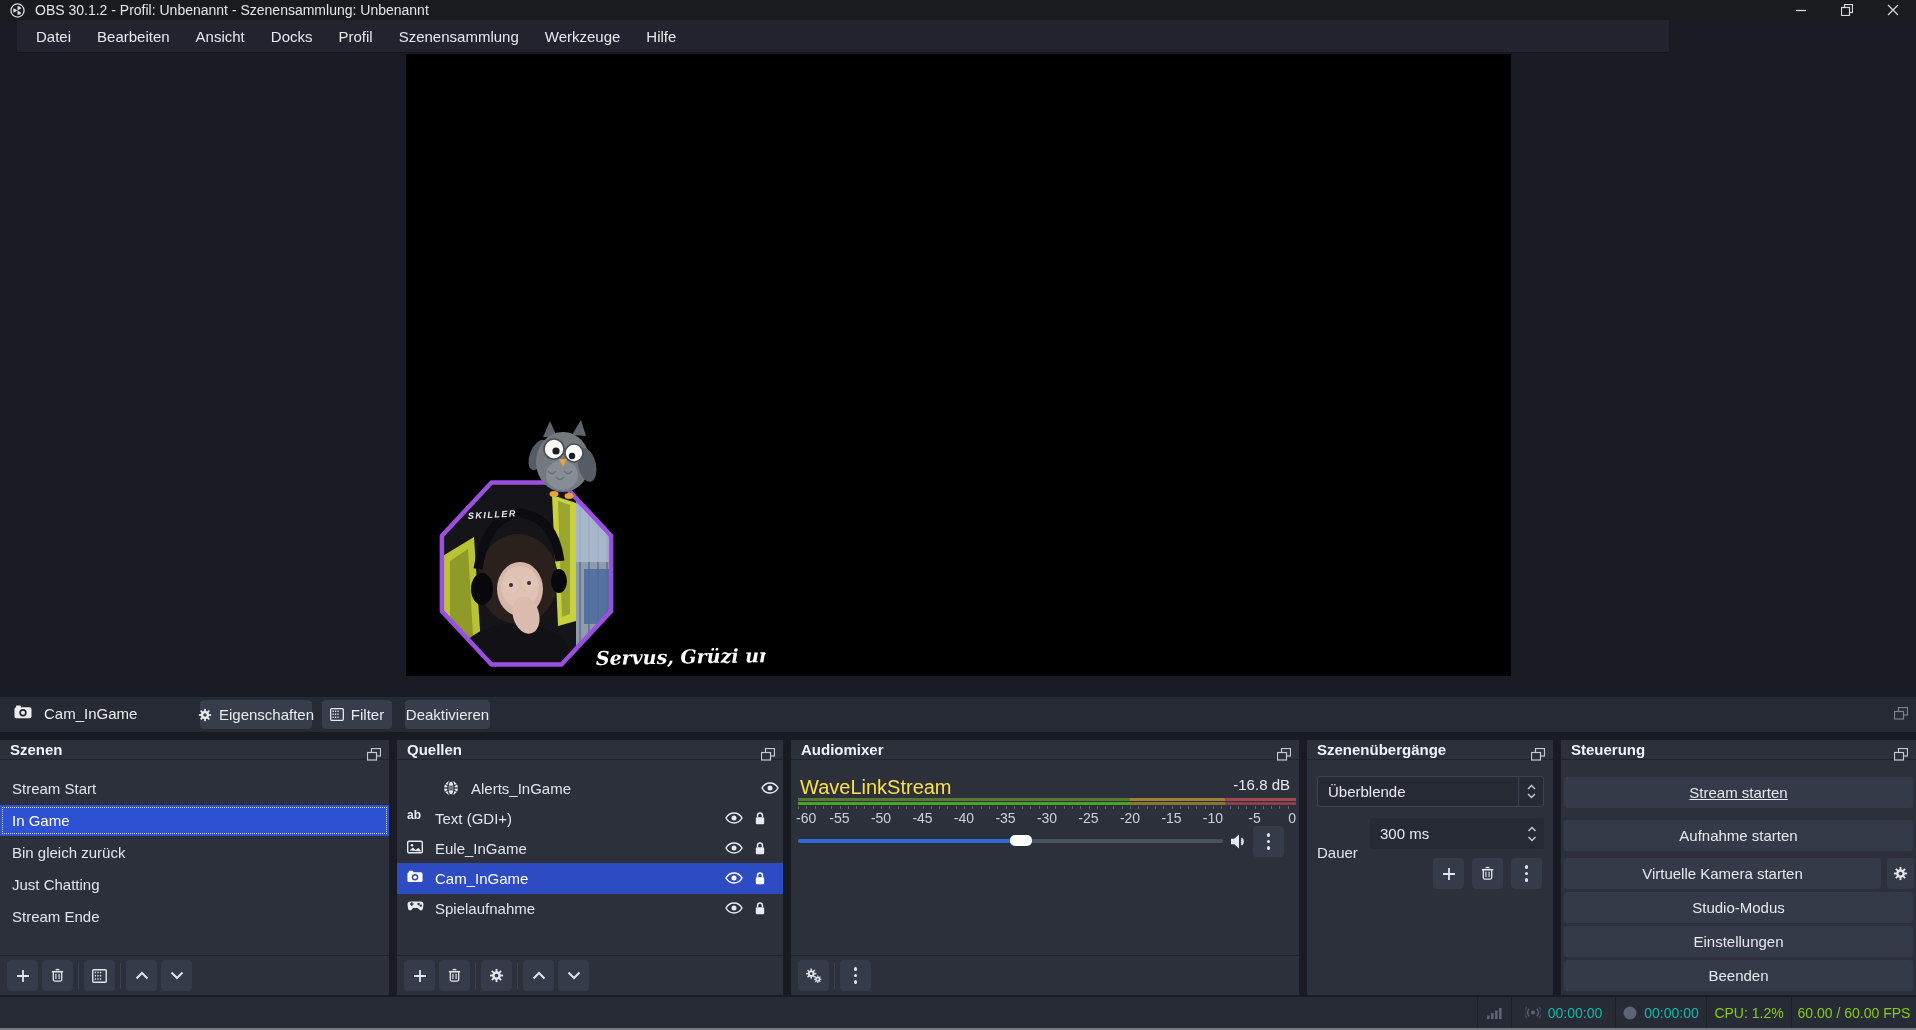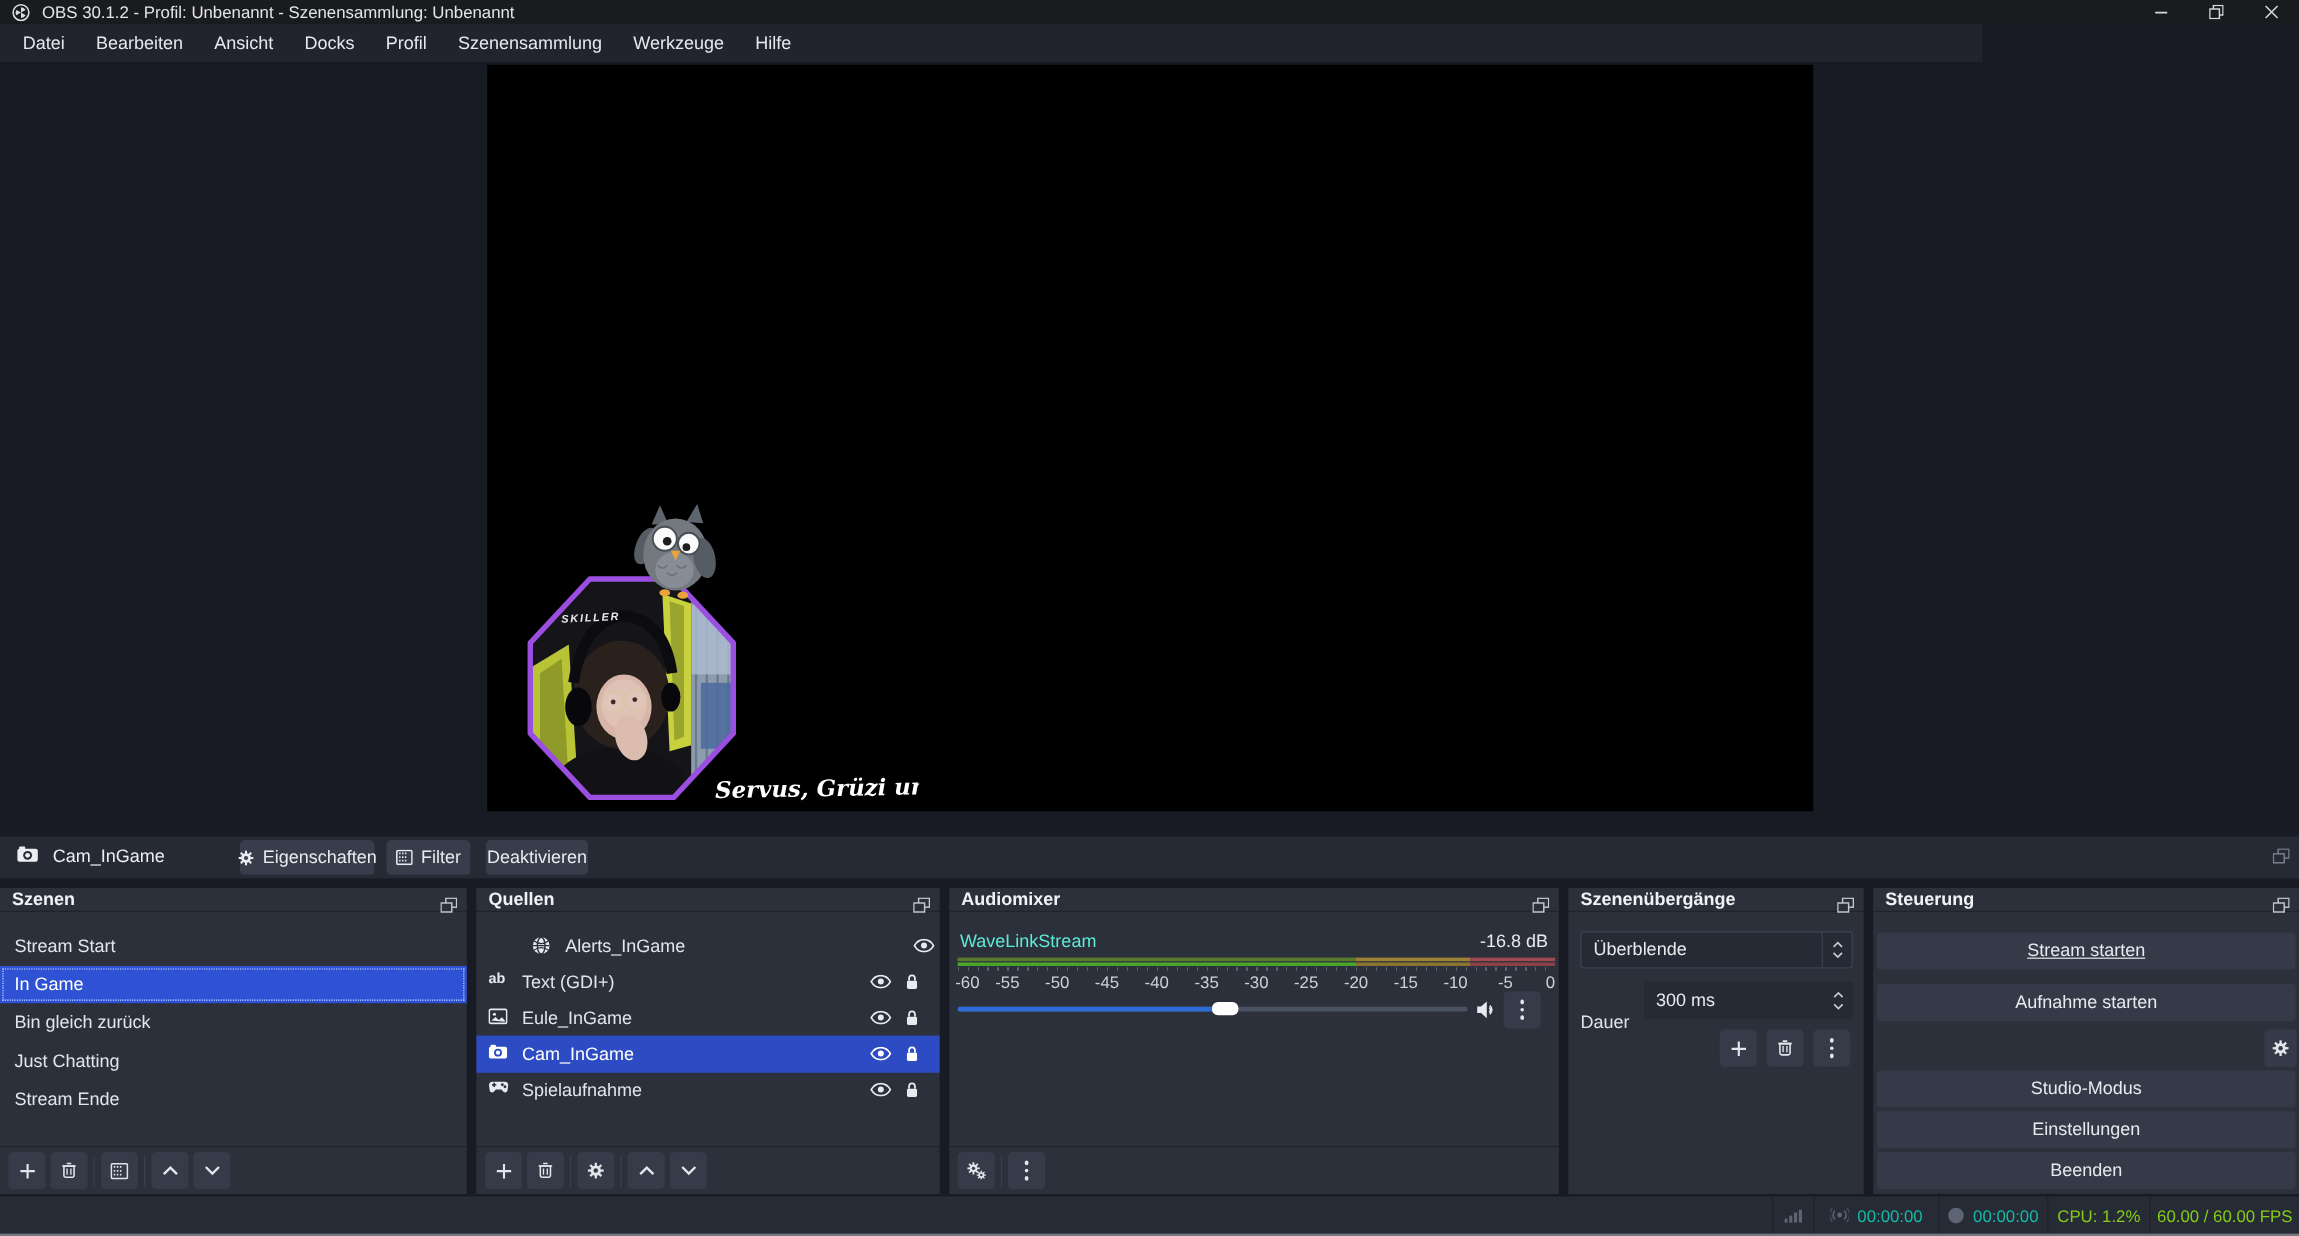--- a/index.html
+++ b/index.html
@@ -8,21 +8,21 @@
   #app { position:relative; width:1916px; height:1030px; background:#181b24; }
 
   
   .titlebar { position:absolute; left:0; top:0; width:1916px; height:20px; background:#1a1b1f;
               display:flex; align-items:center; color:#e3e5e9; font-size:14px; }
   .titlebar .logo { margin:0 10px 0 10px; display:flex; }
   .win-btns { position:absolute; right:0; top:0; height:20px; display:flex; }
   .win-btn { width:46px; height:20px; display:flex; align-items:center; justify-content:center; }
 
   
-  .menubar { position:absolute; left:0; top:20px; width:1652px; height:33px; background:#21242e;
+  .menubar { position:absolute; left:17px; top:20px; width:1652px; height:33px; background:#21242e;
              display:flex; align-items:center; padding-left:6px; border-bottom:1px solid #14161d; }
   .menu-item { padding:0 13px; font-size:15px; color:#e6e8ec; height:33px; display:flex; align-items:center; }
 
   
   .workspace { position:absolute; left:0; top:53px; width:1916px; height:644px; background:#181b24; }
   .canvas { position:absolute; left:406px; top:1px; width:1105px; height:622px; background:#000; }
   .cam-overlay { position:absolute; left:10px; top:355px; width:350px; height:265px; }
 
   
   .srcbar { position:absolute; left:0; top:697px; width:1916px; height:35px; background:#262a35; }
@@ -51,21 +51,21 @@
   .row.sel-scene { background:#2f52d4; color:#fff; }
   .row.sel-scene .focus { position:absolute; inset:2px; border:1px dotted #cdd9ff; }
   .row.sel-src { background:#2d4cc4; color:#fff; }
   .src-row-ic { position:absolute; left:10px; top:7px; display:flex; }
   .src-row-lbl { padding-left:38px; }
   .row-eye { position:absolute; left:328px; top:9px; display:flex; }
   .row-lock { position:absolute; left:356px; top:8px; display:flex; }
 
   
   .mix-name-row { position:absolute; left:9px; right:9px; top:36px; display:flex; justify-content:space-between; }
-  .mix-name { font-size:15px; color:#5eead4; }
+  .mix-name { font-size:20px; color:#fde047; }
   .mix-peak { font-size:15px; color:#e8eaed; }
   .meter { position:absolute; left:7px; top:58px; width:498px; }
   .meter-row { position:relative; height:3px; display:flex; margin-bottom:1px; }
   .meter-row .seg { height:100%; }
   .meter-comb { position:absolute; left:7px; top:66px; width:498px; height:3px;
     background:repeating-linear-gradient(90deg,#6a7280 0 1px,transparent 1px 8.3px); opacity:.8; }
   .ticks { position:absolute; left:7px; top:70px; width:498px; height:13px; }
   .ticks span { position:absolute; top:0; font-size:14px; color:#ccd1d9; transform:translateX(-50%); }
   .ticks span:first-child { transform:translateX(-2px); }
   .ticks span:last-child { transform:translateX(-100%); }
@@ -663,20 +663,21 @@
         <span class="panel-title">Steuerung</span>
       <span class="panel-pop">
         <svg width="14" height="13" viewBox="0 0 14 13">
             <rect x="4.5" y="0.5" width="9" height="7.5" fill="none" stroke="#c4c9d2" stroke-width="1.2"></rect>
             <rect x="0.5" y="4.5" width="9" height="7.5" fill="#2b303b" stroke="#c4c9d2" stroke-width="1.2"></rect>
           </svg>
       </span>
     </div>
     <div class="ctl-btn" style="top:37px;text-decoration:underline;">Stream starten</div>
     <div class="ctl-btn" style="top:80px;">Aufnahme starten</div>
+    <div class="ctl-btn narrow" style="top:118px;">Virtuelle Kamera starten</div>
     <div class="ctl-gear" style="top:118px;">
       <svg width="15" height="15" viewBox="0 0 16 16">
           <g fill="#e2e5ea">
             <rect x="7" y="1" width="2" height="14"></rect>
             <rect x="1" y="7" width="14" height="2"></rect>
             <rect x="7" y="1" width="2" height="14" transform="rotate(45 8 8)"></rect>
             <rect x="7" y="1" width="2" height="14" transform="rotate(135 8 8)"></rect>
             <circle cx="8" cy="8" r="4.6"></circle>
           </g>
           <circle cx="8" cy="8" r="2" fill="#343a47"></circle>

